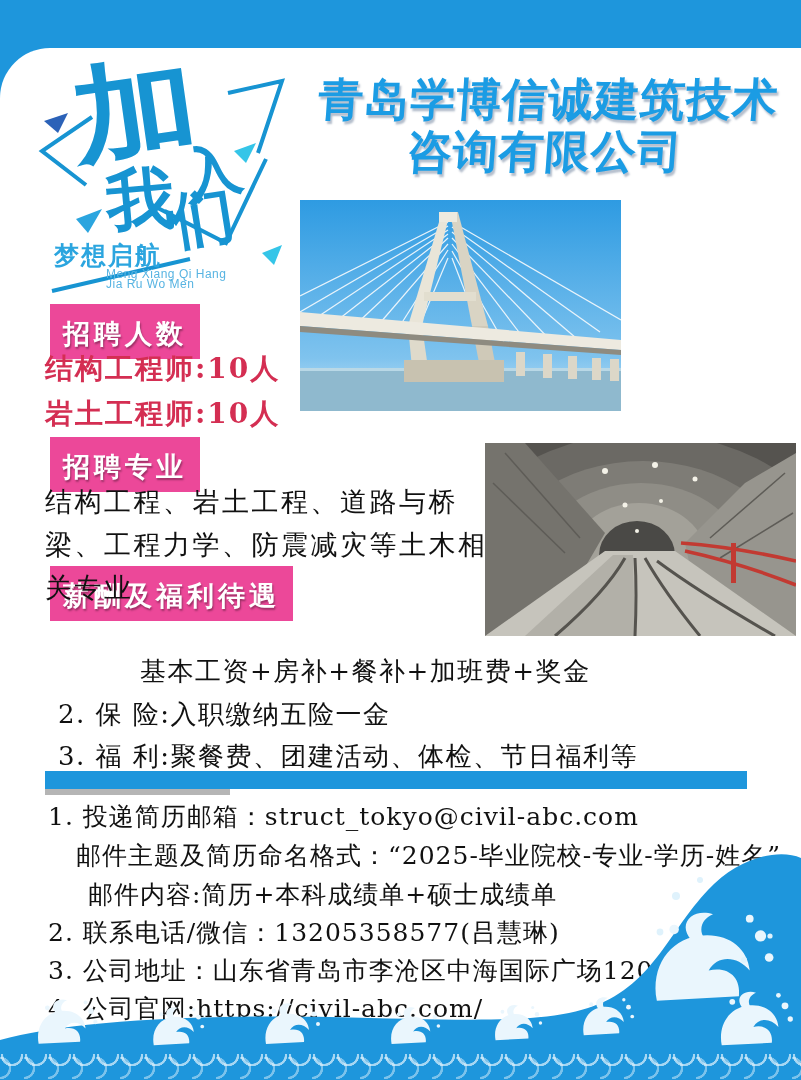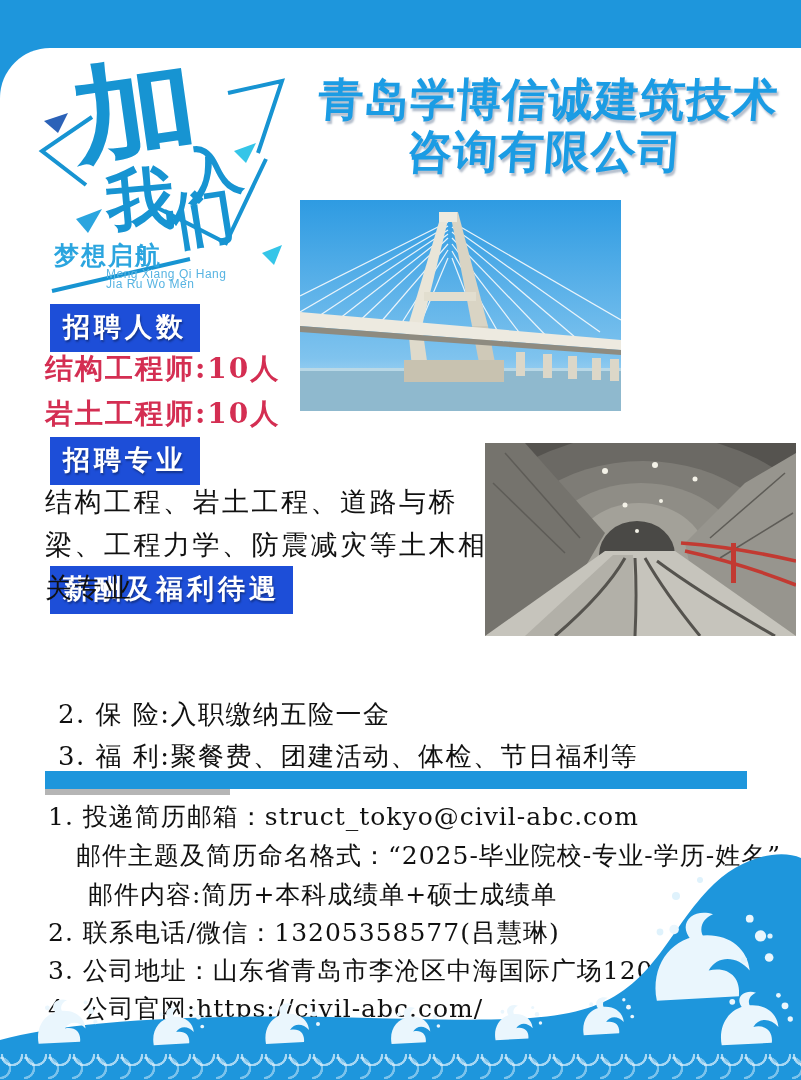--- a/index.html
+++ b/index.html
@@ -32,23 +32,23 @@
     text-shadow:2px 3px 2px rgba(40,70,110,.35);
   }
 
   
   .photo { position:absolute; z-index:2; display:block; }
   .bridge-photo { left:300px; top:200px; }
   .tunnel-photo { left:485px; top:443px; }
 
   
   .badge {
-    position:absolute; z-index:3; background:#1d4ed8; color:#fff;
+    position:absolute; z-index:3; background:#ec4899; color:#fff;
     font-weight:bold; font-size:27px; letter-spacing:4px;
-    padding:5px 13px 7px 13px; text-shadow:1px 2px 2px rgba(0,0,0,.35);
+    padding:12px 13px 7px 13px; text-shadow:1px 2px 2px rgba(0,0,0,.35);
   }
   .badge-count  { left:50px; top:304px; }
   .badge-major  { left:50px; top:437px; }
   .badge-salary { left:50px; top:566px; }
 
   
   .cn-text { font-family:"DejaVu Serif", serif; color:#111; }
   .red-line { position:absolute; left:45px; z-index:3; font-size:28px; font-weight:600; color:#D42E52; letter-spacing:2px; }
   .red-line-1 { top:350px; }
   .red-line-2 { top:395px; }
@@ -208,20 +208,21 @@
 
   <div class="badge badge-count">招聘人数</div>
   <div class="badge badge-major">招聘专业</div>
   <div class="badge badge-salary">薪酬及福利待遇</div>
 
   <div class="red-line red-line-1 cn-text">结构工程师:10人</div>
   <div class="red-line red-line-2 cn-text">岩土工程师:10人</div>
 
   <div class="major-para cn-text">结构工程、岩土工程、道路与桥梁、工程力学、防震减灾等土木相关专业</div>
 
+  <div class="salary-line sal-1 cn-text">基本工资+房补+餐补+加班费+奖金</div>
   <div class="salary-line sal-2 cn-text">2. 保 险:入职缴纳五险一金</div>
   <div class="salary-line sal-3 cn-text">3. 福 利:聚餐费、团建活动、体检、节日福利等</div>
 
   <div class="divider"></div>
   <div class="divider-shadow"></div>
 
   <div class="contact-line ct-0 cn-text">1. 投递简历邮箱：struct_tokyo@civil-abc.com</div>
   <div class="contact-line ct-1 cn-text">邮件主题及简历命名格式：“2025-毕业院校-专业-学历-姓名”</div>
   <div class="contact-line ct-2 cn-text">邮件内容:简历+本科成绩单+硕士成绩单</div>
   <div class="contact-line ct-3 cn-text">2. 联系电话/微信：13205358577(吕慧琳)</div>

